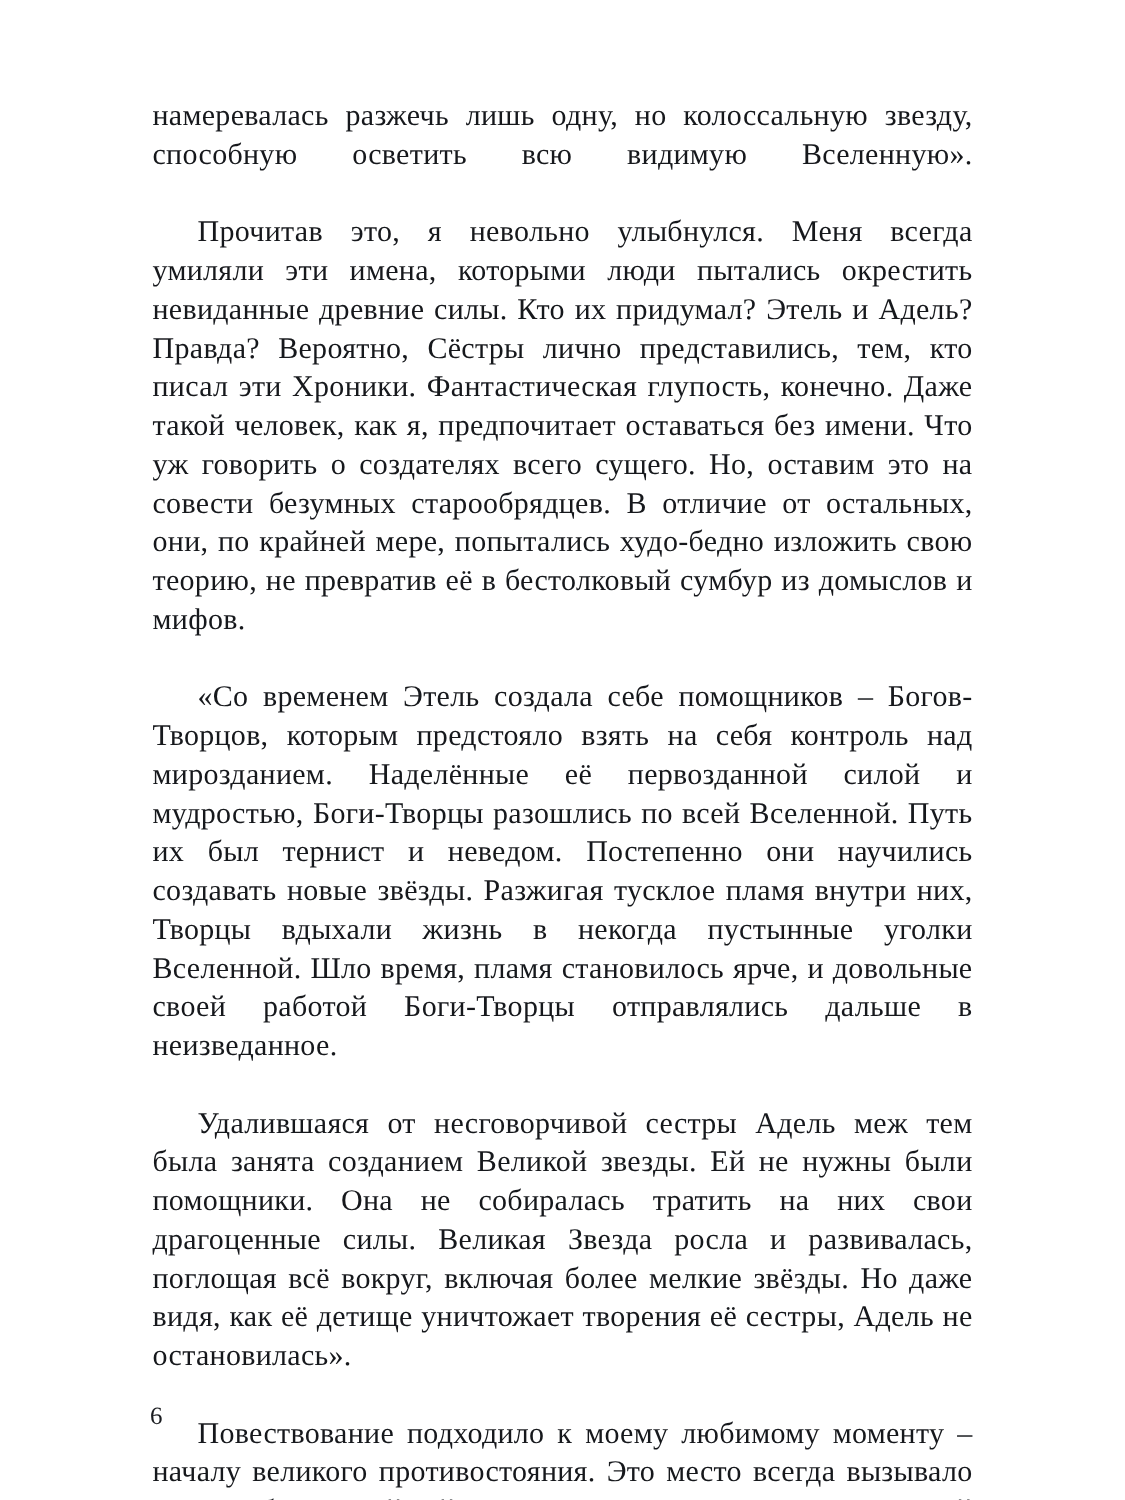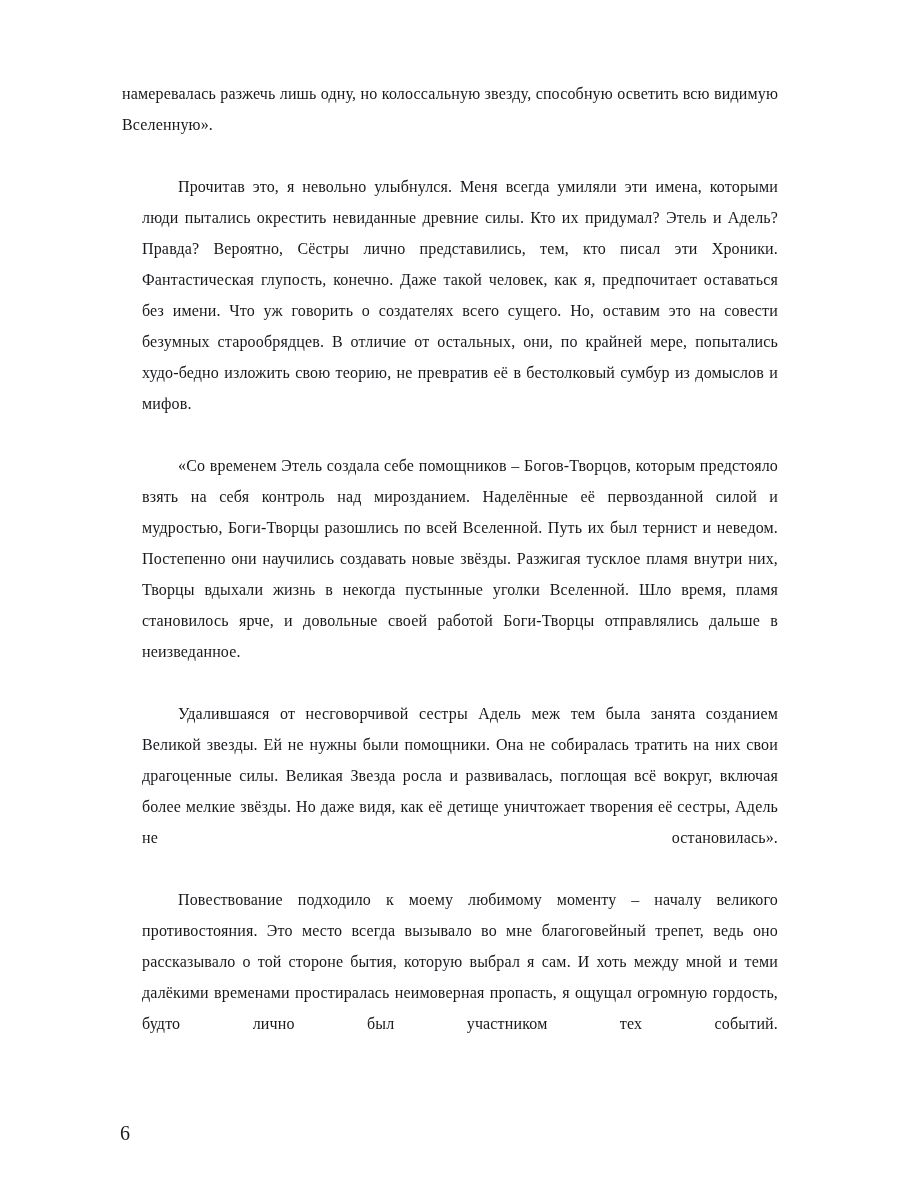--- a/index.html
+++ b/index.html
@@ -31,35 +31,34 @@
     left: 122px;
     top: 78px;
     width: 656px;
   }
 
   .para {
     margin: 0;
     padding: 0;
     text-align: justify;
     text-justify: inter-word;
-    font-size: 16px;
+    font-size: 24px;
     line-height: 31px;
     letter-spacing: 0.01em;
     word-spacing: 0.005em;
     hyphens: manual;
     -webkit-hyphens: manual;
   }
 
   .para.continuation {
     text-indent: 0;
   }
 
   .para.indent {
     text-indent: 36px;
-    margin-left: 20px;
   }
 
   
   .para:after {
     content: "";
     display: inline-block;
     width: 100%;
   }
 
   .folio {

